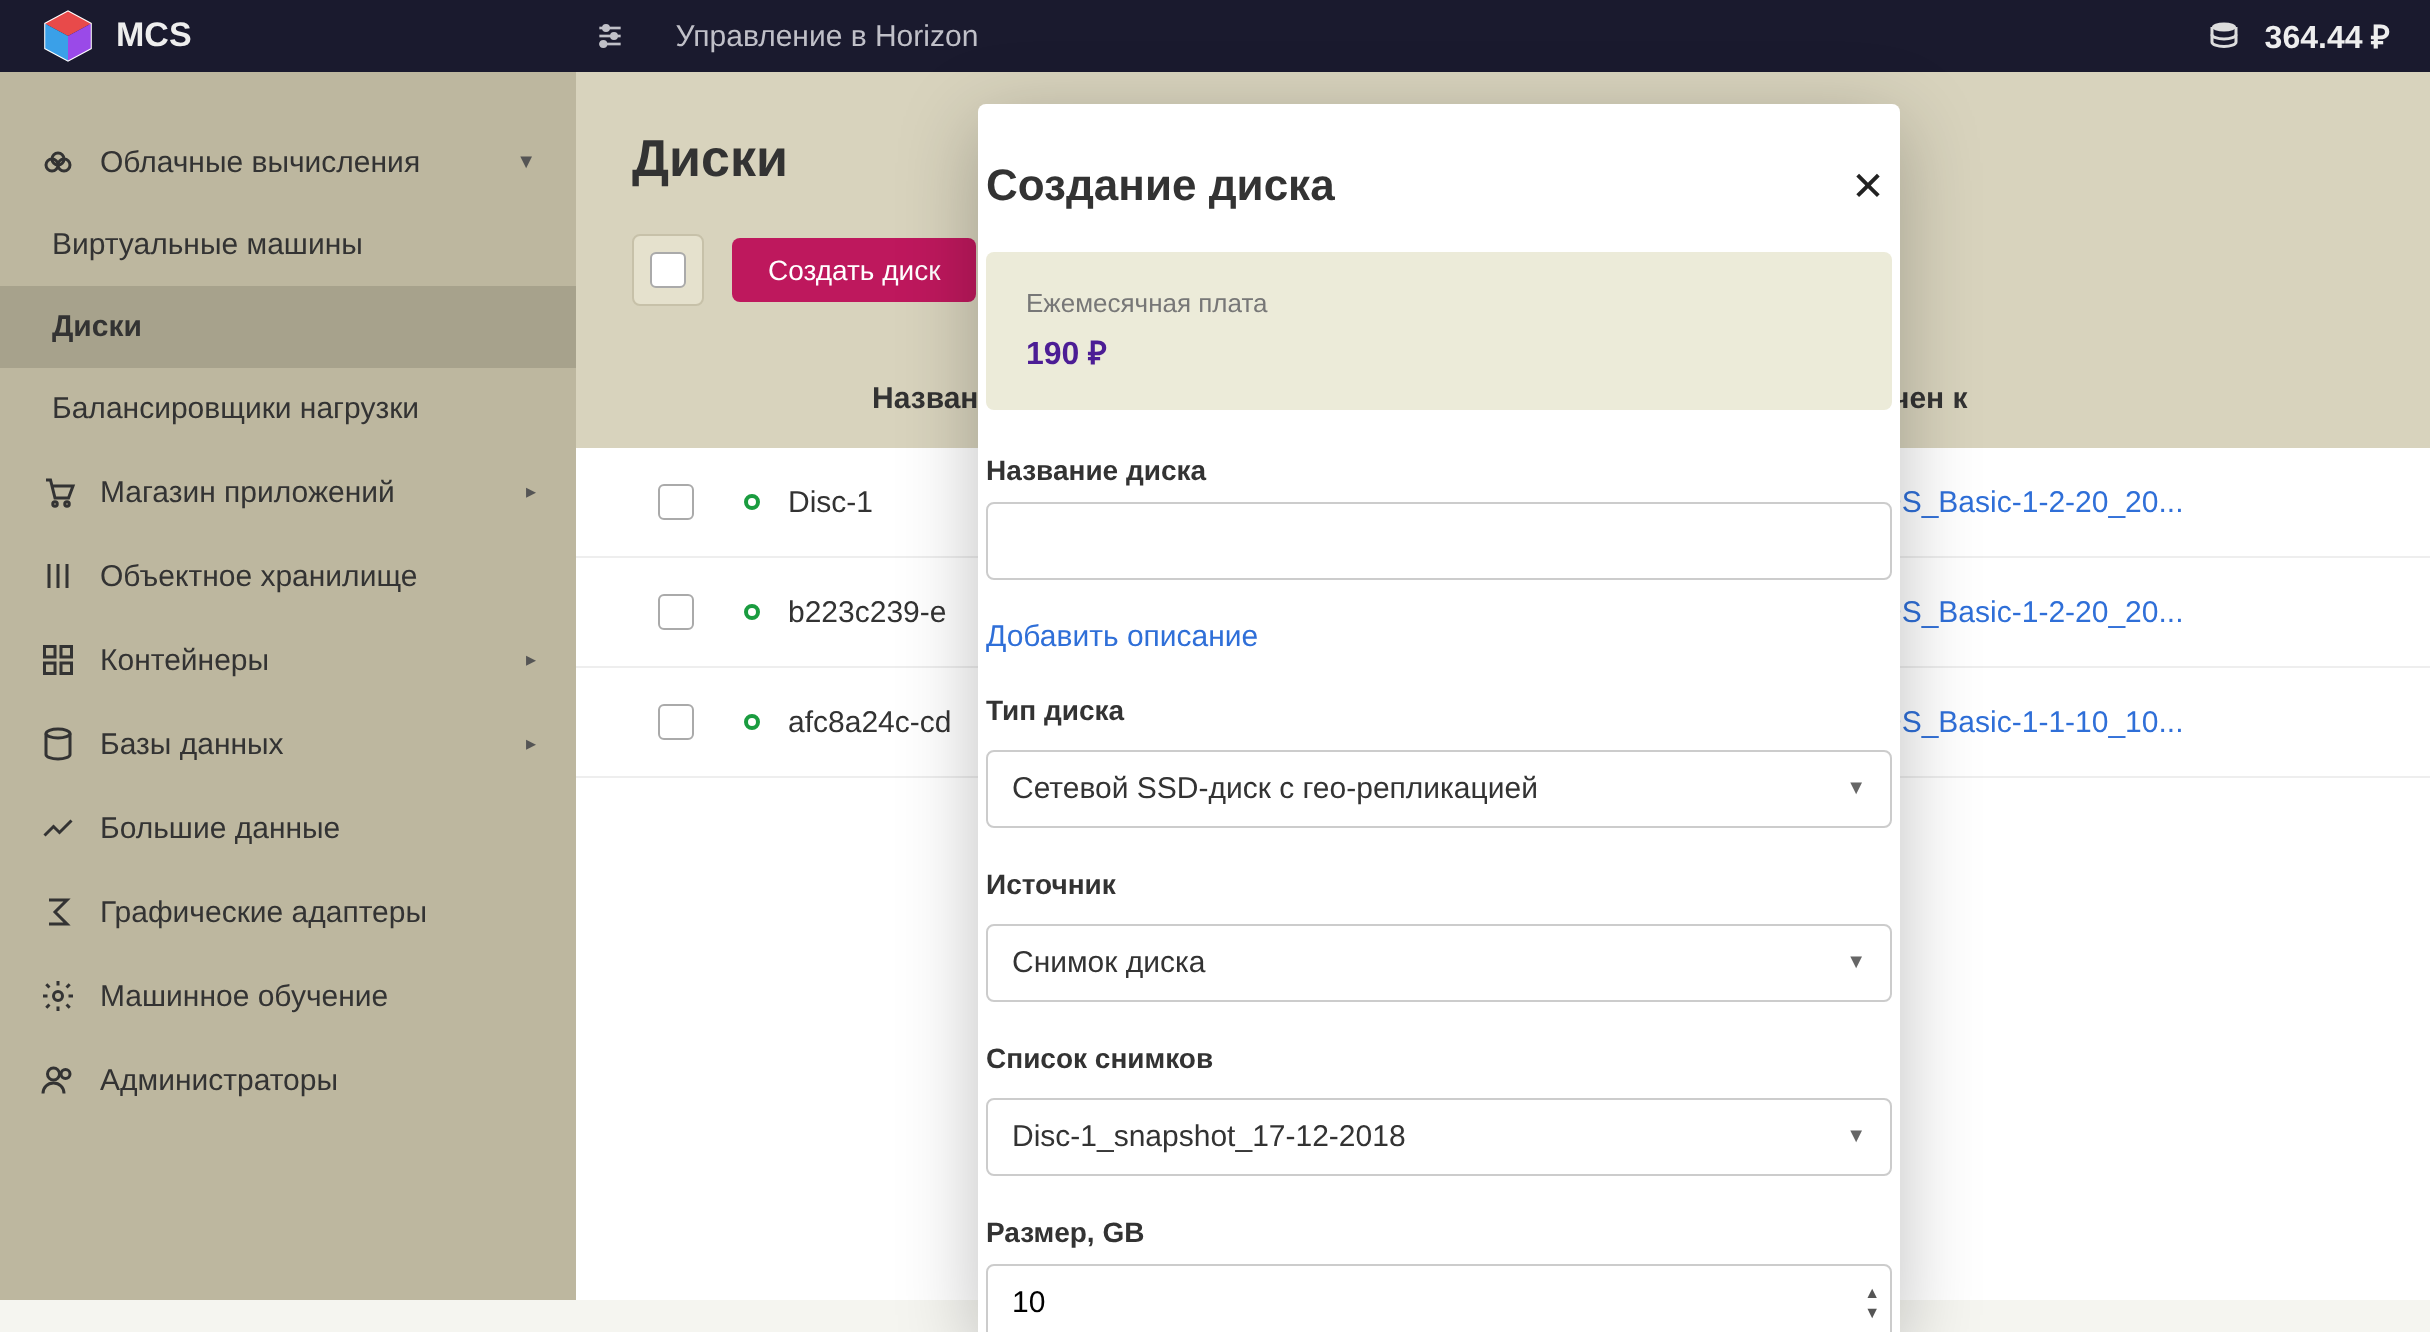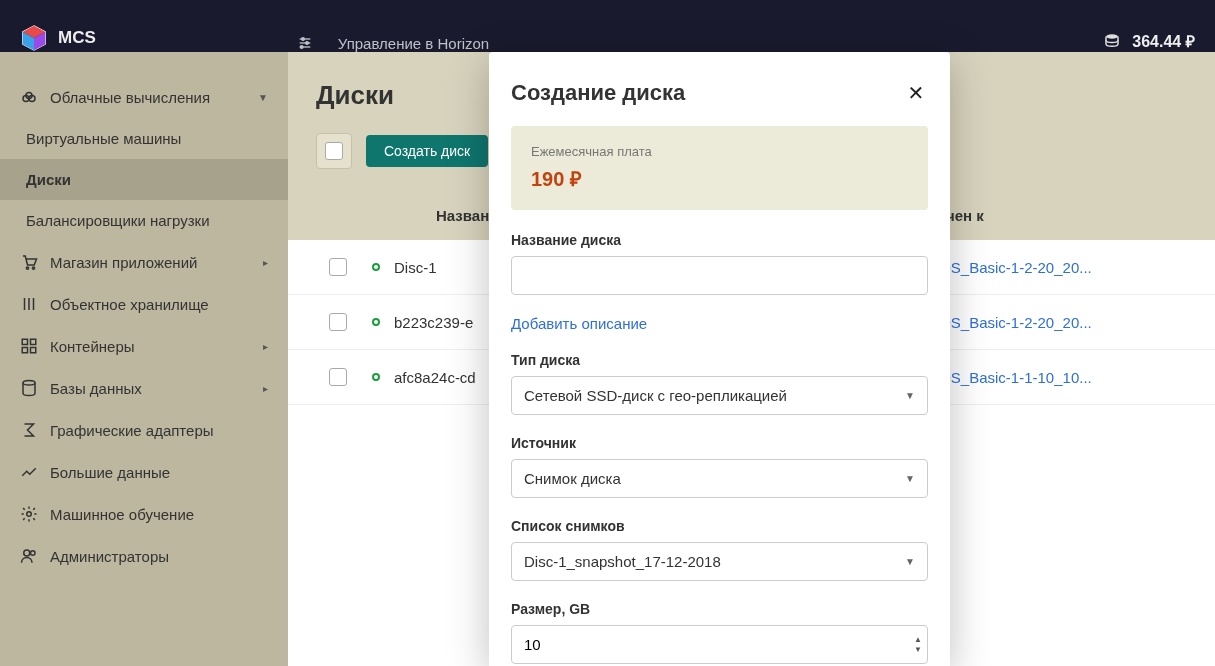--- a/index.html
+++ b/index.html
@@ -1,19 +1,19 @@
 <!DOCTYPE html>
 <html><head>
 <meta charset="utf-8">
 <style>
   * { box-sizing: border-box; margin: 0; padding: 0; }
   body { font-family: -apple-system, BlinkMacSystemFont, "Segoe UI", Arial, sans-serif; font-size: 14px; color: #333; background: #f5f5f0; width: 1215px; height: 666px; overflow: hidden; position: relative; }
   
   
-  .topbar { background: #1a1a2e; color: #fff; height: 52px; display: flex; align-items: flex-end; padding: 0 20px; }
+  .topbar { background: #1a1a2e; color: #fff; height: 36px; display: flex; align-items: center; padding: 0 20px; }
   .logo { display: flex; align-items: center; gap: 10px; font-weight: 700; font-size: 17px; color: #eee; }
   .logo-icon { width: 28px; height: 28px; }
   .horizon-link { margin-left: 200px; display: flex; align-items: center; gap: 24px; color: #c0c0c8; font-size: 15px; }
   .balance { margin-left: auto; display: flex; align-items: center; gap: 11px; color: #eee; font-weight: 600; font-size: 16px; }
   
   
   .layout { display: flex; height: calc(666px - 52px); }
   
   
   .sidebar { width: 288px; background: #bdb79f; padding-top: 24px; overflow-y: auto; }
@@ -23,45 +23,45 @@
   .sidebar-item .chev { margin-left: auto; font-size: 10px; color: #555; }
   .sidebar-icon { width: 18px; height: 18px; display: inline-flex; align-items: center; justify-content: center; font-size: 16px; }
   
   
   .main { flex: 1; background: #fff; display: flex; flex-direction: column; }
   .content-wrap { background: #d8d3bd; padding: 28px 28px 0 28px; flex: 0 0 auto; }
   .page-title { font-size: 26px; font-weight: 600; margin-bottom: 22px; }
   .toolbar { display: flex; align-items: center; gap: 14px; margin-bottom: 22px; }
   .chk { width: 18px; height: 18px; border: 1.5px solid #aaa; border-radius: 3px; background: #fff; cursor: pointer; }
   .chk-wrap { width: 36px; height: 36px; display:flex; align-items:center; justify-content:center; border:1px solid #c7c1a9; border-radius:4px; background:#e5e1cd; }
-  .btn-primary { background: #0f766e; color: #fff; border: none; padding: 8px 18px; border-radius: 4px; font-size: 14px; cursor: pointer; }
+  .btn-primary { background: #be185d; color: #fff; border: none; padding: 8px 18px; border-radius: 4px; font-size: 14px; cursor: pointer; }
   
   .table { background: #701a75; }
   .thead { display: flex; padding: 16px 20px; background: #d8d3bd; font-weight: 600; font-size: 15px; }
   .thead .col-chk { width: 60px; }
   .thead .col-name { flex: 1; padding-left: 40px;}
   .thead .col-att { width: 260px; }
   .trow { display: flex; align-items: center; padding: 18px 20px; border-bottom: 1px solid #eee; background: #fff; }
   .trow .col-chk { width: 60px; display:flex; justify-content:center; }
   .trow .status-dot { width: 8px; height: 8px; border-radius: 50%; border: 2px solid #1a9c3f; margin: 0 14px 0 4px; }
   .trow .col-name { flex: 1; display:flex; align-items:center; font-size: 15px; }
   .trow .col-att { width: 260px; color: #2f6fd8; font-size: 15px; overflow: hidden; text-overflow: ellipsis; white-space: nowrap; }
   
   
-  .modal { position: absolute; top: 52px; left: 489px; width: 461px; bottom: 0; background: #fff; box-shadow: 0 10px 40px rgba(0,0,0,0.25); border-radius: 4px 4px 0 0; padding: 28px 22px; overflow-y: auto; }
+  .modal { position: absolute; top: 52px; left: 489px; width: 461px; bottom: 0; background: #fff; box-shadow: 0 10px 40px rgba(0,0,0,0.25); border-radius: 4px 4px 0 0; padding: 28px 4px; overflow-y: auto; }
   .modal-header { display: flex; align-items: center; margin-bottom: 20px; }
   .modal-title { font-size: 22px; font-weight: 600; }
   .modal-close { margin-left: auto; font-size: 20px; cursor: pointer; color: #222; width:24px; height:24px; display:flex; align-items:center; justify-content:center; }
   .price-box { background: #ecebd9; border-radius: 4px; padding: 18px 20px; margin-bottom: 22px; }
   .price-label { color: #777; font-size: 13px; margin-bottom: 6px; }
-  .price-val { font-size: 20px; font-weight: 700; color: #c2410c; }
+  .price-val { font-size: 16px; font-weight: 700; color: #4c1d95; }
   .field { margin-bottom: 20px; }
   .field-label { font-weight: 600; font-size: 14px; margin-bottom: 8px; display:block; }
   .field input[type=text], .field input[type=number], .field .select { width: 100%; border: 1px solid #ccc; border-radius: 4px; padding: 10px 12px; font-size: 15px; background: #fff; }
-  .select { display:flex; align-items:center; justify-content:space-between; cursor:pointer; }
+  .select { display:flex; align-items:center; justify-content:space-between; cursor:pointer;margin-top:12px; }
   .select .sel-caret { font-size: 10px; color: #666; }
   .link { color: #2f6fd8; font-size: 15px; cursor: pointer; display:inline-block; margin-bottom: 20px; }
   .num-wrap { position: relative; }
   .num-wrap .spin { position:absolute; right:6px; top:50%; transform:translateY(-50%); display:flex; flex-direction:column; font-size:8px; color:#555; line-height:1; gap:2px; }
 </style>
 </head>
 <body>
 
 <div class="topbar">
   <div class="logo">
@@ -160,32 +160,32 @@
             <ellipse cx="12" cy="5" rx="8" ry="3"></ellipse>
             <path d="M4 5v14c0 1.7 3.6 3 8 3s8-1.3 8-3V5"></path>
           </svg>
       </span>
       <span>Базы данных</span>
       <span class="chev">▸</span>
     </div>
     <div class="sidebar-item">
       <span class="sidebar-icon">
         <svg viewBox="0 0 24 24" width="18" height="18" fill="none" stroke="#333" stroke-width="2">
+            <polyline points="3,17 9,11 13,15 21,7"></polyline>
+          </svg>
+      </span>
+      <span>Большие данные</span>
+    </div>
+    <div class="sidebar-item">
+      <span class="sidebar-icon">
+        <svg viewBox="0 0 24 24" width="18" height="18" fill="none" stroke="#333" stroke-width="2">
             <path d="M6 4h12l-8 8 8 8H6"></path>
           </svg>
       </span>
       <span>Графические адаптеры</span>
-    </div>
-    <div class="sidebar-item">
-      <span class="sidebar-icon">
-        <svg viewBox="0 0 24 24" width="18" height="18" fill="none" stroke="#333" stroke-width="2">
-            <polyline points="3,17 9,11 13,15 21,7"></polyline>
-          </svg>
-      </span>
-      <span>Большие данные</span>
     </div>
     <div class="sidebar-item">
       <span class="sidebar-icon">
         <svg viewBox="0 0 24 24" width="18" height="18" fill="none" stroke="#333" stroke-width="2">
             <circle cx="12" cy="12" r="3"></circle>
             <path d="M12 2v3M12 19v3M4.2 4.2l2.1 2.1M17.7 17.7l2.1 2.1M2 12h3M19 12h3M4.2 19.8l2.1-2.1M17.7 6.3l2.1-2.1"></path>
           </svg>
       </span>
       <span>Машинное обучение</span>
     </div>

